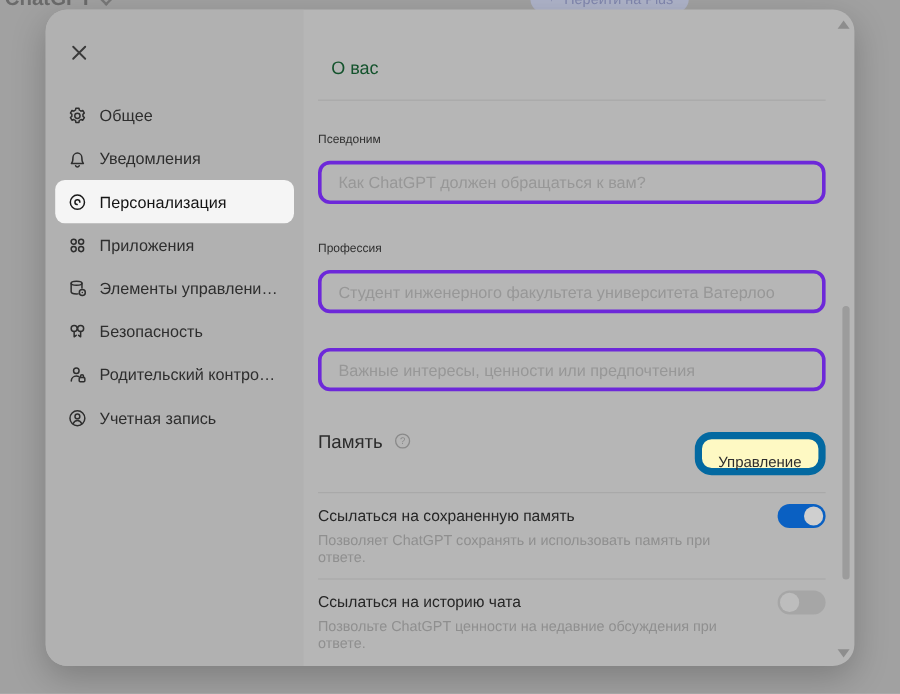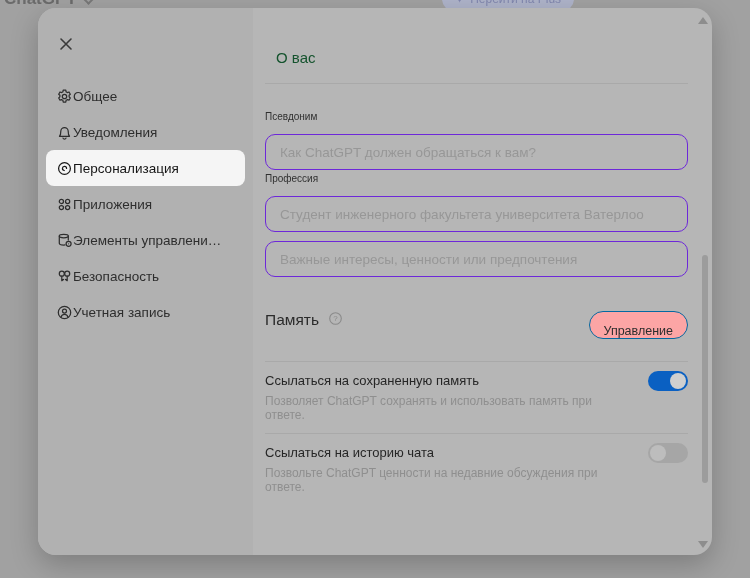--- a/index.html
+++ b/index.html
@@ -17,44 +17,44 @@
     background:#aeb3c9;color:#8187ae;font-size:12px;display:flex;align-items:center;gap:6px;white-space:nowrap;cursor:pointer}
   .sparkle{font-size:11px;line-height:1}
 
   
   .modal{position:absolute;left:38px;top:8px;width:674px;height:547px;border-radius:18px;
     background:#b6b6b6;box-shadow:0 10px 28px rgba(0,0,0,.22);display:flex;overflow:hidden}
 
   
   .sidebar{width:215px;flex:none;background:#b1b1b1;padding:20px 8px 0 8px;box-sizing:border-box}
   .close-btn{display:block;margin:6px 0 24px 10px;padding:2px;background:none;border:none;cursor:pointer;line-height:0}
-  .nav-item{display:flex;align-items:center;height:36px;padding:0 10px;border-radius:8px;
+  .nav-item{display:flex;align-items:center;gap:10px;height:36px;padding:0 10px;border-radius:8px;
     font-size:13.5px;color:#2e2e2e;cursor:pointer;overflow:hidden}
   .nav-item.selected{background:#f5f5f5;color:#151515}
   .nav-icon{width:17px;height:17px;flex:none;display:flex;align-items:center;justify-content:center}
   .nav-icon svg{display:block}
   .nav-label{white-space:nowrap;overflow:hidden;text-overflow:ellipsis}
 
   
   .content{flex:1;padding:30px 24px 0 12px;box-sizing:border-box;min-width:0}
   .section-title{font-size:15px;font-weight:400;color:#14532d;margin:11px;line-height:18px}
   .divider{height:1px;background:#a9a9a9;margin:16px 0 0}
-  .field{}
+  .field{margin-top:29px}
   .field.first{margin-top:24px}
   .field-label{font-size:10px;color:#303030;line-height:17px}
   .text-input{display:block;margin-top:9px;width:100%;height:36px;box-sizing:border-box;
-    border:1px solid #6d28d9;border-radius:10px;background:transparent;
+    border:3px solid #6d28d9;border-radius:10px;background:transparent;
     padding:0 14px;font-size:13.5px;color:#303030;outline:none}
   .text-input::placeholder{color:#979797}
 
   .memory-head{display:flex;margin-top:34px;height:28px}
   .memory-title{font-size:15.5px;font-weight:400;color:#2b2b2b;margin:0}
   .help-icon{margin-left:9px;display:flex;cursor:pointer}
-  .manage-btn{margin-left:auto;height:28px;padding:12px 14px;border-radius:14px;border:1px solid #0369a1;
-    background:#fca5a5;font-size:12.5px;color:#2e2e2e;cursor:pointer;font-family:inherit}
+  .manage-btn{margin-left:auto;height:28px;padding:12px 14px;border-radius:14px;border:6px solid #0369a1;
+    background:#fef9c3;font-size:12.5px;color:#2e2e2e;cursor:pointer;font-family:inherit}
   .mem-divider{height:1px;background:#a9a9a9;margin-top:22px}
 
   .toggle-row{display:flex;align-items:flex-start;padding:10px 0 11px}
   .row-text{flex:1;min-width:0;padding-right:16px}
   .row-label{font-size:13px;color:#262626;line-height:17px}
   .row-desc{font-size:12px;color:#8f8f8f;line-height:14px;margin-top:5px}
   .switch{width:40px;height:20px;border-radius:10px;position:relative;flex:none;cursor:pointer;margin-top:-1px}
   .switch .knob{position:absolute;top:2px;width:16px;height:16px;border-radius:50%}
   .switch.on{background:#0a60c2}
   .switch.on .knob{right:2px;background:#cfcfcf}
@@ -154,20 +154,31 @@
           <span class="nav-icon">
             <svg width="17" height="17" viewBox="0 0 17 17" fill="none" stroke="#2e2e2e" stroke-width="1.25" stroke-linecap="round" stroke-linejoin="round">
               <circle cx="5.8" cy="5.7" r="2.5"></circle>
                 <circle cx="11.2" cy="5.7" r="2.5"></circle>
               <path d="M5.8 8.2v4.5l1.7-1.3M11.2 8.2v4.5l-1.7-1.3"></path>
             </svg>
           </span>
           <span class="nav-label">Безопасность</span>
         </div>
 
+        <div class="nav-item">
+          <span class="nav-icon">
+            <svg width="17" height="17" viewBox="0 0 17 17" fill="none" stroke="#2e2e2e" stroke-width="1.25" stroke-linecap="round" stroke-linejoin="round">
+              <circle cx="7.6" cy="4.9" r="2.3"></circle>
+              <path d="M3.4 13.6c0-2.6 1.9-4.2 4.3-4.2.8 0 1.5.2 2.1.5"></path>
+              <rect x="10" y="10.6" width="4.7" height="3.6" rx="0.9"></rect>
+              <path d="M11.1 10.6v-1a1.25 1.25 0 0 1 2.5 0v1"></path>
+            </svg>
+          </span>
+          <span class="nav-label">Родительский контро…</span>
+        </div>
 
         <div class="nav-item">
           <span class="nav-icon">
             <svg width="17" height="17" viewBox="0 0 17 17" fill="none" stroke="#2e2e2e" stroke-width="1.25" stroke-linecap="round">
               <circle cx="8.5" cy="8.5" r="6.2"></circle>
               <circle cx="8.5" cy="7" r="2"></circle>
               <path d="M4.9 13.2c.7-1.8 2-2.8 3.6-2.8s2.9 1 3.6 2.8"></path>
             </svg>
           </span>
           <span class="nav-label">Учетная запись</span>

